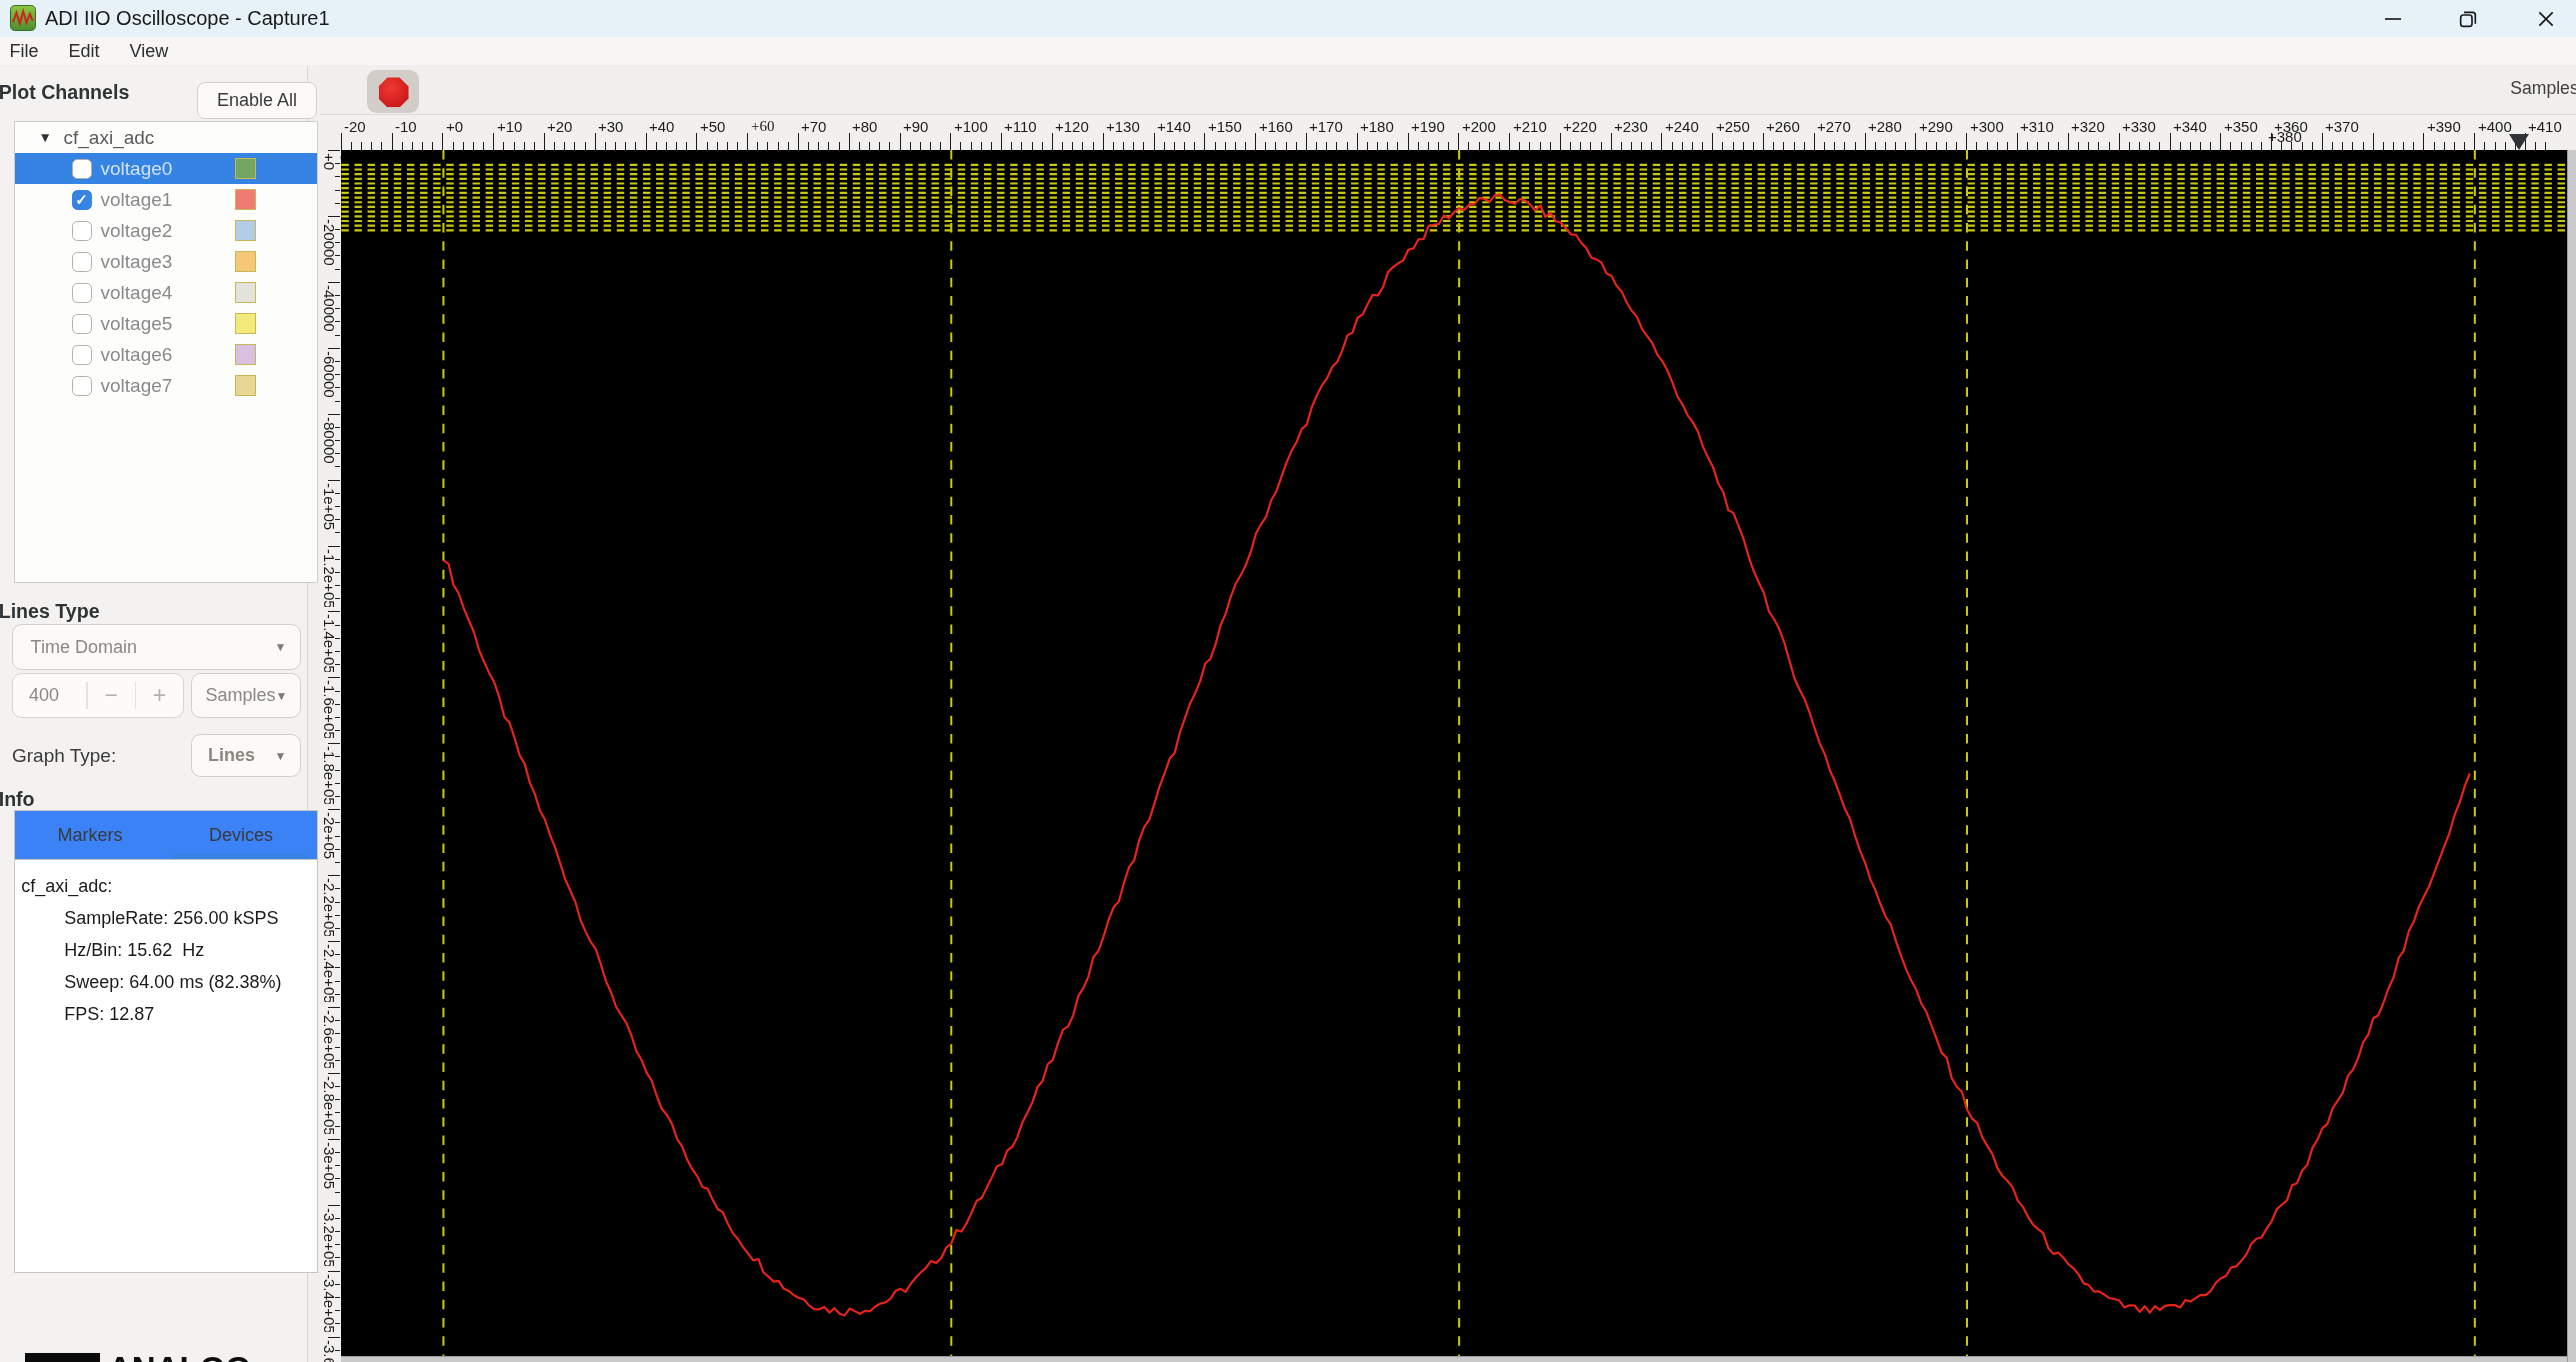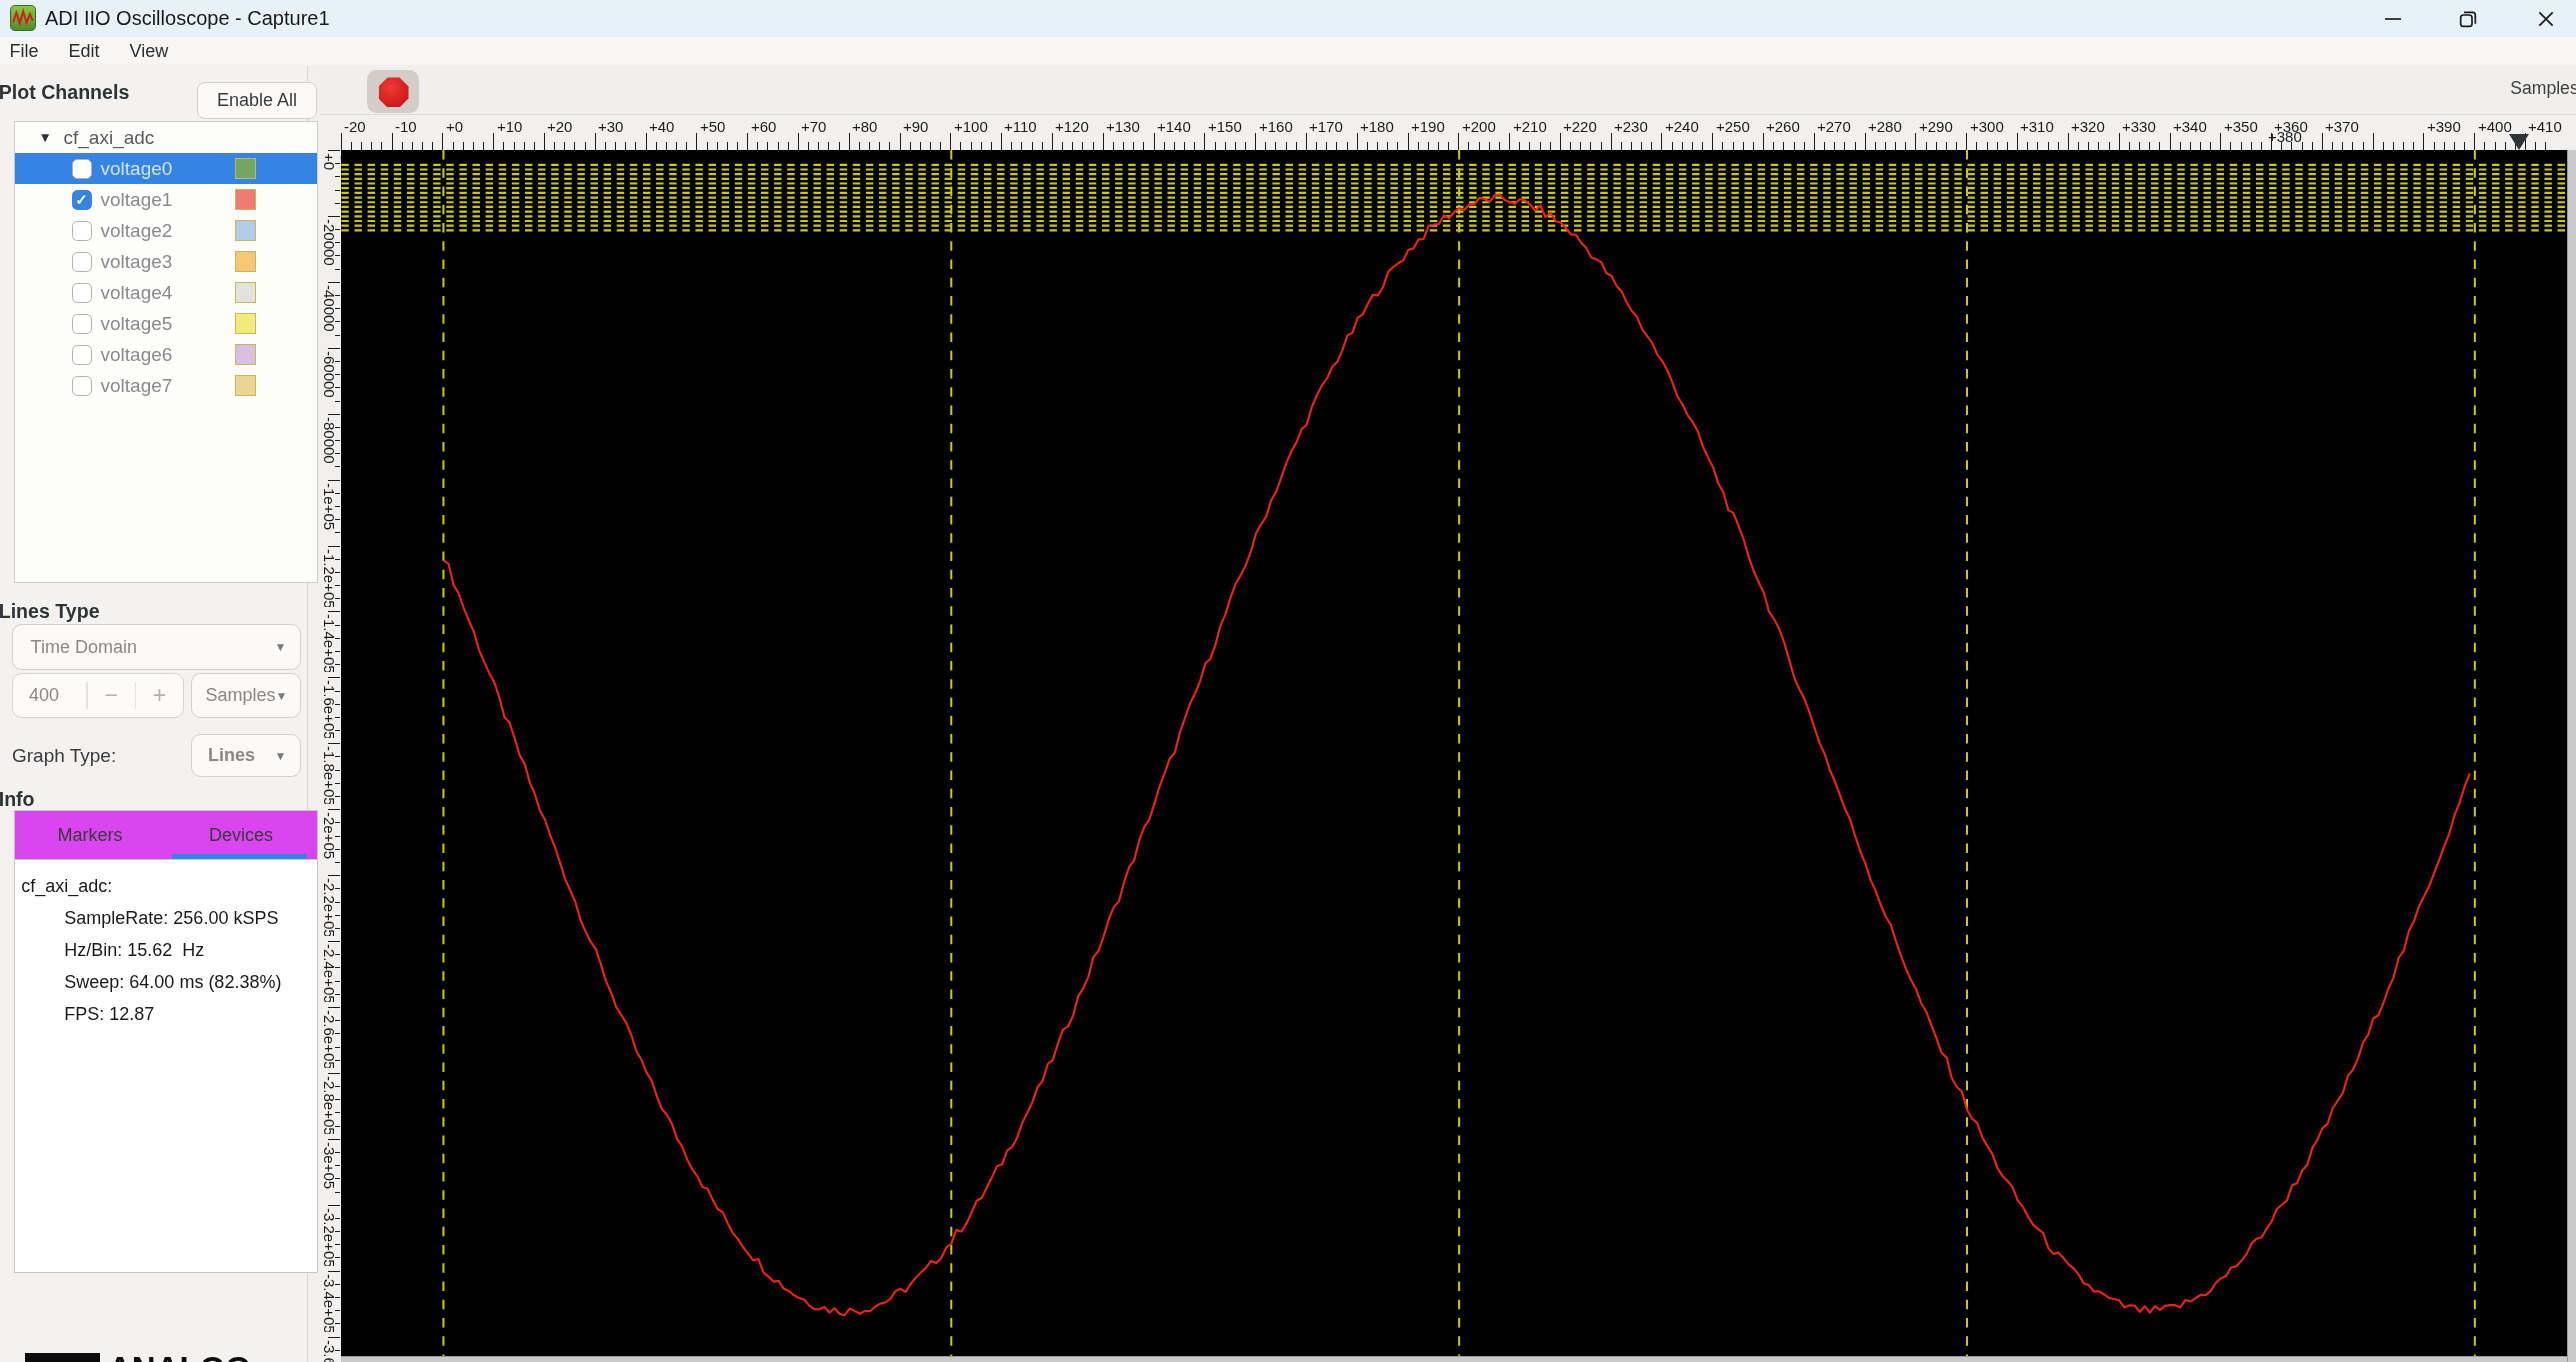--- a/index.html
+++ b/index.html
@@ -49,21 +49,21 @@
   .chanrow{position:relative;height:31px;display:flex;align-items:center;}
   .chanrow .cb{position:absolute;left:57px;width:20px;height:20px;border-radius:5.4px;background:#fff;
                border:1.4px solid #b4aea6;box-sizing:border-box;color:#fff;font-size:15px;font-weight:bold;text-align:center;line-height:17.6px;}
   .chanrow .nm{position:absolute;left:86px;font-size:19px;color:#8a8a8a;}
   .chanrow .sw{position:absolute;left:220px;width:21.6px;height:21.6px;border:1.4px solid #c5b75a;box-sizing:border-box;}
   .chanrow.sel{background:#3584e4;}
   .chanrow.sel .nm{color:#cfe0f2;}
   .ddown{background:#fbfaf9;border:1.4px solid #d3cec8;border-radius:9.5px;box-sizing:border-box;
          display:flex;align-items:center;font-size:18px;color:#8c8781;}
   .ddown .arr{margin-left:auto;margin-right:13.5px;color:#7a7a7a;font-size:12px;}
-  #tabbar{display:flex;width:100%;height:49px;background:#d946ef;border-bottom:0.7px solid #c9c4bf;box-sizing:border-box;position:relative;align-items:center;}
+  #tabbar{display:flex;width:100%;height:49px;background:#3b82f6;border-bottom:0.7px solid #c9c4bf;box-sizing:border-box;position:relative;align-items:center;}
   .tab{flex:1;display:flex;align-items:center;justify-content:center;font-size:18px;color:#3a3a3a;}
   #tab-underline{position:absolute;bottom:0;height:5.4px;width:135px;background:#3584e4;}
   .infoline{font-size:18px;color:#1a1a1a;line-height:32px;white-space:pre;}
   
   #logo-sq{left:25px;top:1287px;width:75px;height:76px;background:#0a0a0a;}
   .logo-txt{font-weight:bold;color:#0e0e0e;font-size:33px;letter-spacing:0px;line-height:36px;}
 </style>
 </head>
 <body>
 
@@ -221,21 +221,21 @@
       <div class="xtick" style="left:346px;top:27px;height:8px;"></div>
       <div class="xtick" style="left:356px;top:27px;height:8px;"></div>
       <div class="xtick" style="left:366px;top:27px;height:8px;"></div>
       <div class="xtick" style="left:376px;top:17.6px;height:17.6px;"></div>
       <div class="xlab" style="left:380px;">+50</div>
       <div class="xtick" style="left:387px;top:27px;height:8px;"></div>
       <div class="xtick" style="left:397px;top:27px;height:8px;"></div>
       <div class="xtick" style="left:407px;top:27px;height:8px;"></div>
       <div class="xtick" style="left:417px;top:27px;height:8px;"></div>
       <div class="xtick" style="left:427px;top:17.6px;height:17.6px;"></div>
-      <div class="xlab" style="left:431px;">+60</div>
+      <div class="xlab" style="left:431px;font-family:Liberation Serif, serif;">+60</div>
       <div class="xtick" style="left:437px;top:27px;height:8px;"></div>
       <div class="xtick" style="left:447px;top:27px;height:8px;"></div>
       <div class="xtick" style="left:458px;top:27px;height:8px;"></div>
       <div class="xtick" style="left:468px;top:27px;height:8px;"></div>
       <div class="xtick" style="left:478px;top:17.6px;height:17.6px;"></div>
       <div class="xlab" style="left:481px;">+70</div>
       <div class="xtick" style="left:488px;top:27px;height:8px;"></div>
       <div class="xtick" style="left:498px;top:27px;height:8px;"></div>
       <div class="xtick" style="left:508px;top:27px;height:8px;"></div>
       <div class="xtick" style="left:519px;top:27px;height:8px;"></div>

